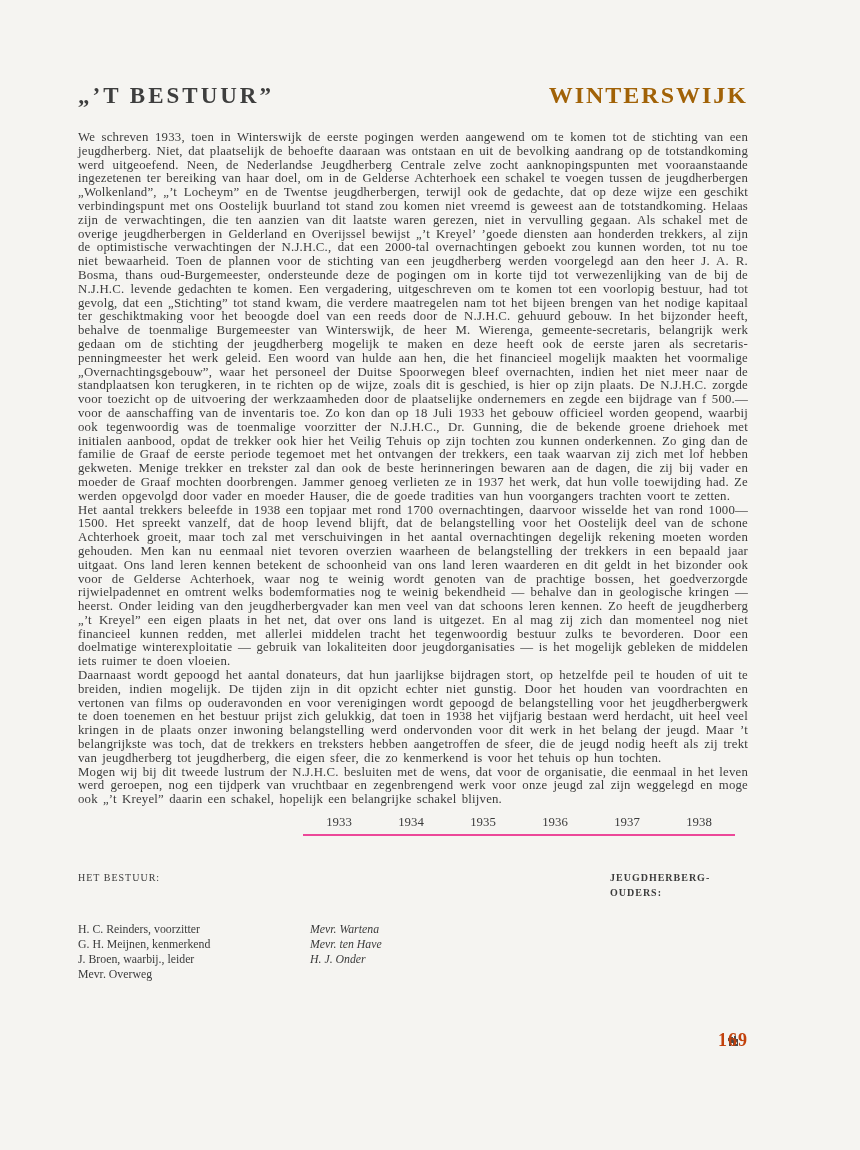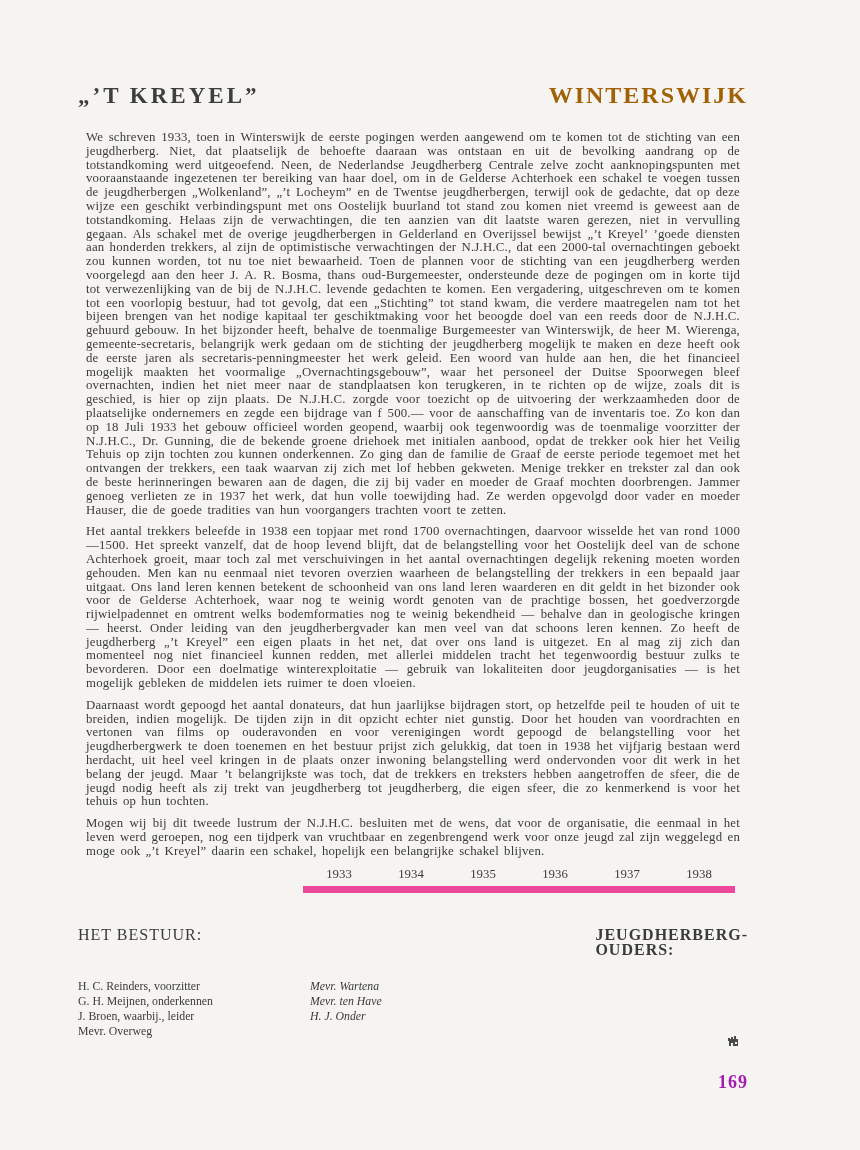--- a/index.html
+++ b/index.html
@@ -33,21 +33,21 @@
     letter-spacing: 3px;
     color: #3e3e3e;
   }
   .title-right {
     font-size: 24px;
     font-weight: bold;
     letter-spacing: 2px;
     color: #a16207;
   }
   .bodytext p {
-    margin: 8px;
+    margin: 0;
     font-size: 12.8px;
     line-height: 13.8px;
     text-align: justify;
     letter-spacing: 0.2px;
     word-spacing: 1.8px;
     color: #3b3b3b;
   }
   .stats-table {
     margin-top: 8px;
     font-size: 12.8px;
@@ -58,65 +58,65 @@
   }
   .stats-label {
     width: 225px;
     letter-spacing: 0.8px;
   }
   .stats-cell {
     width: 72px;
     text-align: center;
   }
   .stats-years .stats-cell {
-    border-bottom: 7px solid #ec4899;
+    border-bottom: 2px solid #ec4899;
     padding-bottom: 4px;
   }
   .stats-values { margin-top: 5px; }
   .footer-block {
     margin-top: 34px;
     font-size: 11.8px;
     line-height: 15px;
   }
   .footer-headings, .footer-names {
     display: flex;
   }
   .fcol1 { width: 232px; }
   .fcol2 { width: 230px; font-style: italic; }
   .fcol3 { flex: 1; font-weight: bold; }
   .footer-headings {
     letter-spacing: 1px;
     margin-bottom: 22px;
-    font-size: 16px;
+    font-size: 10px;
     gap: 35px;
   }
   .name-line { display: block; }
   .ornament {
     position: absolute;
     left: 727px; top: 1033px;
   }
   .page-number {
     position: absolute;
-    left: 690px; top: 1072px;
+    left: 690px; top: 1030px;
     width: 58px;
     text-align: right;
     font-size: 18px;
     font-weight: bold;
     letter-spacing: 1px;
-    color: #a21caf;
+    color: #c2410c;
   }
 </style>
 </head>
 <body>
 
 <div class="page">
   <div class="content">
 
     <div class="masthead">
-      <span class="title-left">„’T KREYEL”</span>
+      <span class="title-left">„’T BESTUUR”</span>
       <span class="title-right">WINTERSWIJK</span>
     </div>
 
     <div class="bodytext">
       <p>We schreven 1933, toen in Winterswijk de eerste pogingen werden aangewend om te komen tot de stichting van een jeugdherberg. Niet, dat plaatselijk de behoefte daaraan was ontstaan en uit de bevolking aandrang op de totstandkoming werd uitgeoefend. Neen, de Nederlandse Jeugdherberg Centrale zelve zocht aanknopingspunten met vooraanstaande ingezetenen ter bereiking van haar doel, om in de Gelderse Achterhoek een schakel te voegen tussen de jeugdherbergen „Wolkenland”, „’t Locheym” en de Twentse jeugdherbergen, terwijl ook de gedachte, dat op deze wijze een geschikt verbindingspunt met ons Oostelijk buurland tot stand zou komen niet vreemd is geweest aan de totstandkoming. Helaas zijn de verwachtingen, die ten aanzien van dit laatste waren gerezen, niet in vervulling gegaan. Als schakel met de overige jeugdherbergen in Gelderland en Overijssel bewijst „’t Kreyel’ ’goede diensten aan honderden trekkers, al zijn de optimistische verwachtingen der N.J.H.C., dat een 2000-tal overnachtingen geboekt zou kunnen worden, tot nu toe niet bewaarheid. Toen de plannen voor de stichting van een jeugdherberg werden voorgelegd aan den heer J. A. R. Bosma, thans oud-Burgemeester, ondersteunde deze de pogingen om in korte tijd tot verwezenlijking van de bij de N.J.H.C. levende gedachten te komen. Een vergadering, uitgeschreven om te komen tot een voorlopig bestuur, had tot gevolg, dat een „Stichting” tot stand kwam, die verdere maatregelen nam tot het bijeen brengen van het nodige kapitaal ter geschiktmaking voor het beoogde doel van een reeds door de N.J.H.C. gehuurd gebouw. In het bijzonder heeft, behalve de toenmalige Burgemeester van Winterswijk, de heer M. Wierenga, gemeente-secretaris, belangrijk werk gedaan om de stichting der jeugdherberg mogelijk te maken en deze heeft ook de eerste jaren als secretaris-penningmeester het werk geleid. Een woord van hulde aan hen, die het financieel mogelijk maakten het voormalige „Overnachtingsgebouw”, waar het personeel der Duitse Spoorwegen bleef overnachten, indien het niet meer naar de standplaatsen kon terugkeren, in te richten op de wijze, zoals dit is geschied, is hier op zijn plaats. De N.J.H.C. zorgde voor toezicht op de uitvoering der werkzaamheden door de plaatselijke ondernemers en zegde een bijdrage van f 500.— voor de aanschaffing van de inventaris toe. Zo kon dan op 18 Juli 1933 het gebouw officieel worden geopend, waarbij ook tegenwoordig was de toenmalige voorzitter der N.J.H.C., Dr. Gunning, die de bekende groene driehoek met initialen aanbood, opdat de trekker ook hier het Veilig Tehuis op zijn tochten zou kunnen onderkennen. Zo ging dan de familie de Graaf de eerste periode tegemoet met het ontvangen der trekkers, een taak waarvan zij zich met lof hebben gekweten. Menige trekker en trekster zal dan ook de beste herinneringen bewaren aan de dagen, die zij bij vader en moeder de Graaf mochten doorbrengen. Jammer genoeg verlieten ze in 1937 het werk, dat hun volle toewijding had. Ze werden opgevolgd door vader en moeder Hauser, die de goede tradities van hun voorgangers trachten voort te zetten.</p>
       <p>Het aantal trekkers beleefde in 1938 een topjaar met rond 1700 overnachtingen, daarvoor wisselde het van rond 1000—1500. Het spreekt vanzelf, dat de hoop levend blijft, dat de belangstelling voor het Oostelijk deel van de schone Achterhoek groeit, maar toch zal met verschuivingen in het aantal overnachtingen degelijk rekening moeten worden gehouden. Men kan nu eenmaal niet tevoren overzien waarheen de belangstelling der trekkers in een bepaald jaar uitgaat. Ons land leren kennen betekent de schoonheid van ons land leren waarderen en dit geldt in het bizonder ook voor de Gelderse Achterhoek, waar nog te weinig wordt genoten van de prachtige bossen, het goedverzorgde rijwielpadennet en omtrent welks bodemformaties nog te weinig bekendheid — behalve dan in geologische kringen — heerst. Onder leiding van den jeugdherbergvader kan men veel van dat schoons leren kennen. Zo heeft de jeugdherberg „’t Kreyel” een eigen plaats in het net, dat over ons land is uitgezet. En al mag zij zich dan momenteel nog niet financieel kunnen redden, met allerlei middelen tracht het tegenwoordig bestuur zulks te bevorderen. Door een doelmatige winterexploitatie — gebruik van lokaliteiten door jeugdorganisaties — is het mogelijk gebleken de middelen iets ruimer te doen vloeien.</p>
       <p>Daarnaast wordt gepoogd het aantal donateurs, dat hun jaarlijkse bijdragen stort, op hetzelfde peil te houden of uit te breiden, indien mogelijk. De tijden zijn in dit opzicht echter niet gunstig. Door het houden van voordrachten en vertonen van films op ouderavonden en voor verenigingen wordt gepoogd de belangstelling voor het jeugdherbergwerk te doen toenemen en het bestuur prijst zich gelukkig, dat toen in 1938 het vijfjarig bestaan werd herdacht, uit heel veel kringen in de plaats onzer inwoning belangstelling werd ondervonden voor dit werk in het belang der jeugd. Maar ’t belangrijkste was toch, dat de trekkers en treksters hebben aangetroffen de sfeer, die de jeugd nodig heeft als zij trekt van jeugdherberg tot jeugdherberg, die eigen sfeer, die zo kenmerkend is voor het tehuis op hun tochten.</p>
       <p>Mogen wij bij dit tweede lustrum der N.J.H.C. besluiten met de wens, dat voor de organisatie, die eenmaal in het leven werd geroepen, nog een tijdperk van vruchtbaar en zegenbrengend werk voor onze jeugd zal zijn weggelegd en moge ook „’t Kreyel” daarin een schakel, hopelijk een belangrijke schakel blijven.</p>
     </div>
 
@@ -134,21 +134,21 @@
 
     <div class="footer-block">
       <div class="footer-headings">
         <span class="fcol1">HET BESTUUR:</span>
         <span class="fcol2"></span>
         <span class="fcol3">JEUGDHERBERG-OUDERS:</span>
       </div>
       <div class="footer-names">
         <span class="fcol1">
           <span class="name-line">H. C. Reinders, voorzitter</span>
-          <span class="name-line">G. H. Meijnen, onderkennen</span>
+          <span class="name-line">G. H. Meijnen, kenmerkend</span>
           <span class="name-line">J. Broen, waarbij., leider</span>
           <span class="name-line">Mevr. Overweg</span>
         </span>
         <span class="fcol2">
           <span class="name-line">Mevr. Wartena</span>
           <span class="name-line">Mevr. ten Have</span>
           <span class="name-line">H. J. Onder</span>
         </span>
       </div>
     </div>

